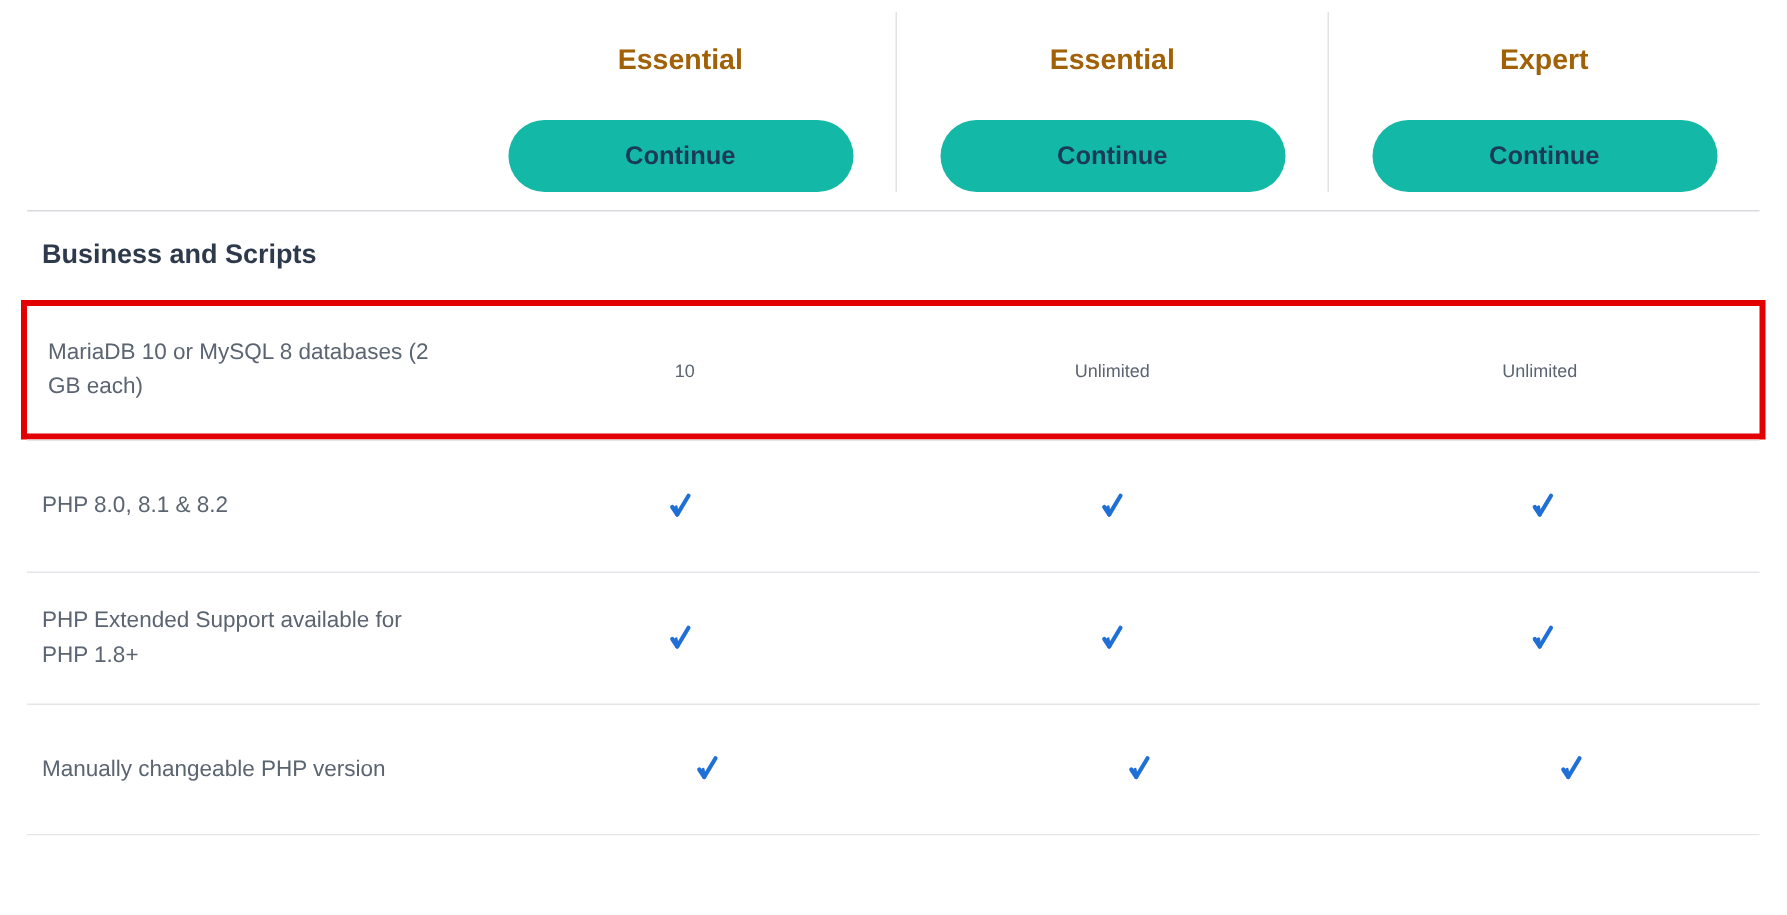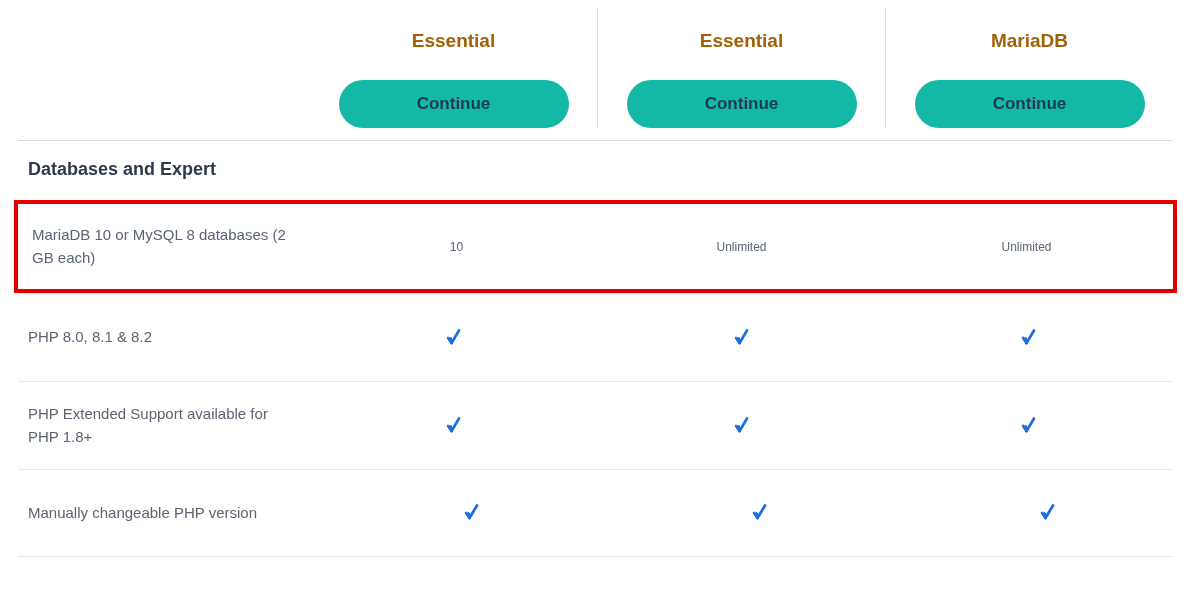--- a/index.html
+++ b/index.html
@@ -111,26 +111,26 @@
       <div class="plan-name">Essential</div>
       <button class="continue-btn">Continue</button>
     </div>
 
     <div class="plan-column">
       <div class="plan-name">Essential</div>
       <button class="continue-btn">Continue</button>
     </div>
 
     <div class="plan-column">
-      <div class="plan-name">MariaDB</div>
+      <div class="plan-name">Expert</div>
       <button class="continue-btn">Continue</button>
     </div>
   </div>
 
-  <div class="section-header">Databases and Expert</div>
+  <div class="section-header">Business and Scripts</div>
 
   <div id="rows-container">
       <div class="table-row highlight-row">
         <div class="feature-label">MariaDB 10 or MySQL 8 databases (2 GB each)</div>
         <div class="feature-value">10</div>
         <div class="feature-value">Unlimited</div>
         <div class="feature-value">Unlimited</div>
       </div>
       <div class="table-row">
         <div class="feature-label">PHP 8.0, 8.1 &amp; 8.2</div>

